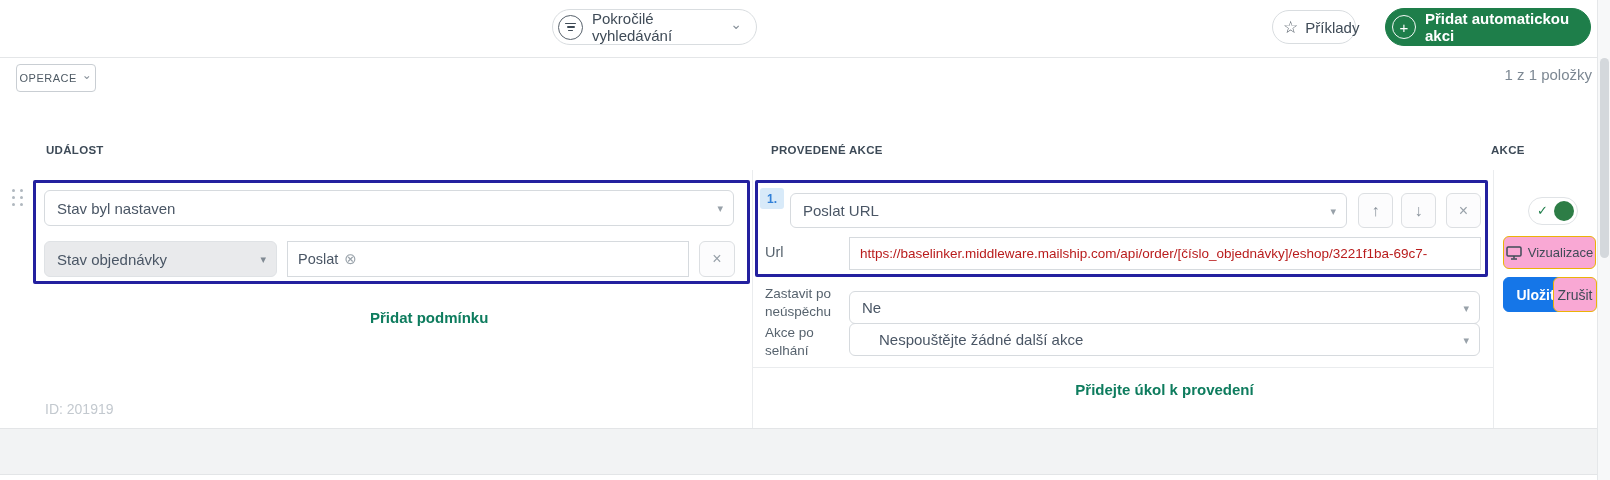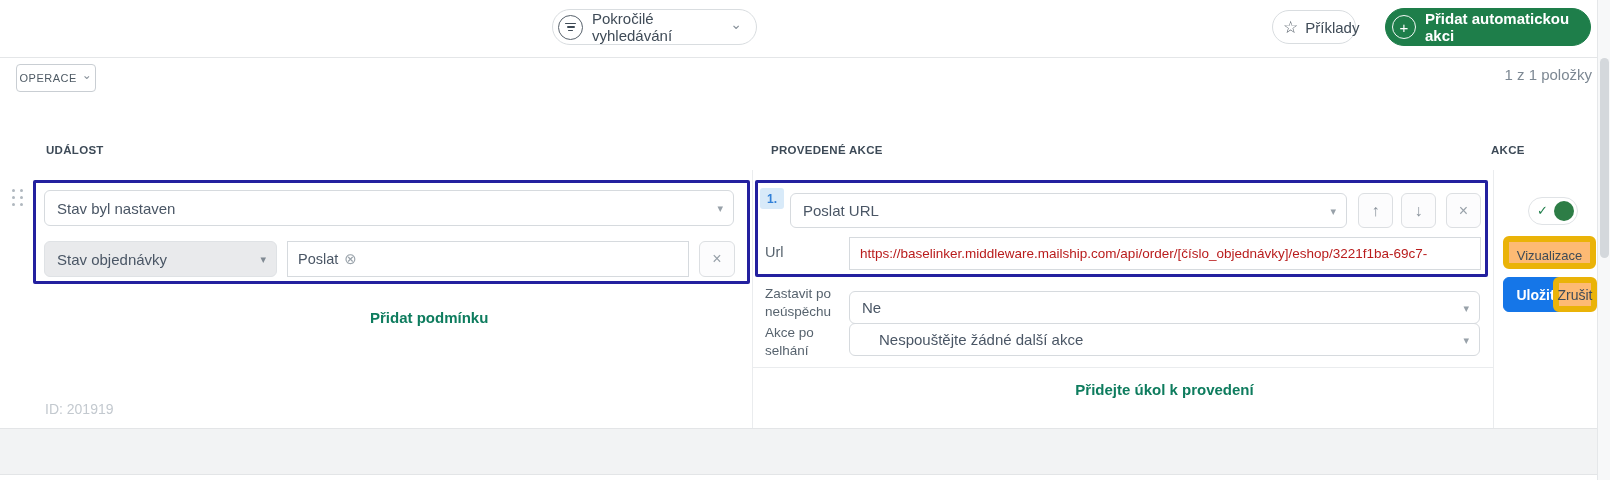--- a/index.html
+++ b/index.html
@@ -45,21 +45,21 @@
   
   .drag{position:absolute;left:12px;top:189px;display:grid;grid-template-columns:3px 3px;gap:4px 5px;cursor:grab;}
   .drag i{width:3px;height:3px;background:#b0b8bf;border-radius:50%;}
   
   .toggle{position:absolute;left:1528px;top:197px;width:50px;height:28px;border:1px solid #e0e3e6;border-radius:14px;
           background:#fff;box-sizing:border-box;cursor:pointer;}
   .toggle .chk{position:absolute;left:8px;top:5px;color:#1e7e4a;font-size:13px;font-weight:700;}
   .toggle .knob{position:absolute;right:3px;top:3px;width:20px;height:20px;border-radius:50%;background:#2d7d46;}
   .btn{position:absolute;display:flex;align-items:center;justify-content:center;border-radius:6px;
        box-sizing:border-box;cursor:pointer;}
-  .btn-outline{background:#fdba74;border:6px solid #eab308;color:#3f4b57;flex-direction:column;}
+  .btn-outline{background:#f9a8d4;border:1px solid #eab308;color:#3f4b57;}
   .btn-blue{background:#1576e8;border:1px solid #1576e8;color:#fff;font-weight:700;}
   
   .footer-bar{position:absolute;left:0;top:428px;width:1610px;height:47px;background:#f2f3f4;
               border-top:1px solid #e3e5e7;border-bottom:1px solid #e3e5e7;box-sizing:border-box;}
   
   .scroll-track{position:absolute;left:1597px;top:0;width:13px;height:480px;background:#f7f8f9;border-left:1px solid #e5e7e9;box-sizing:border-box;}
   .scroll-thumb{position:absolute;left:2px;top:58px;width:9px;height:200px;background:#d4d8dc;border-radius:5px;}
   .url-text{white-space:nowrap;overflow:hidden;font-size:13.5px;color:#b91c1c;}
 </style>
 </head>

